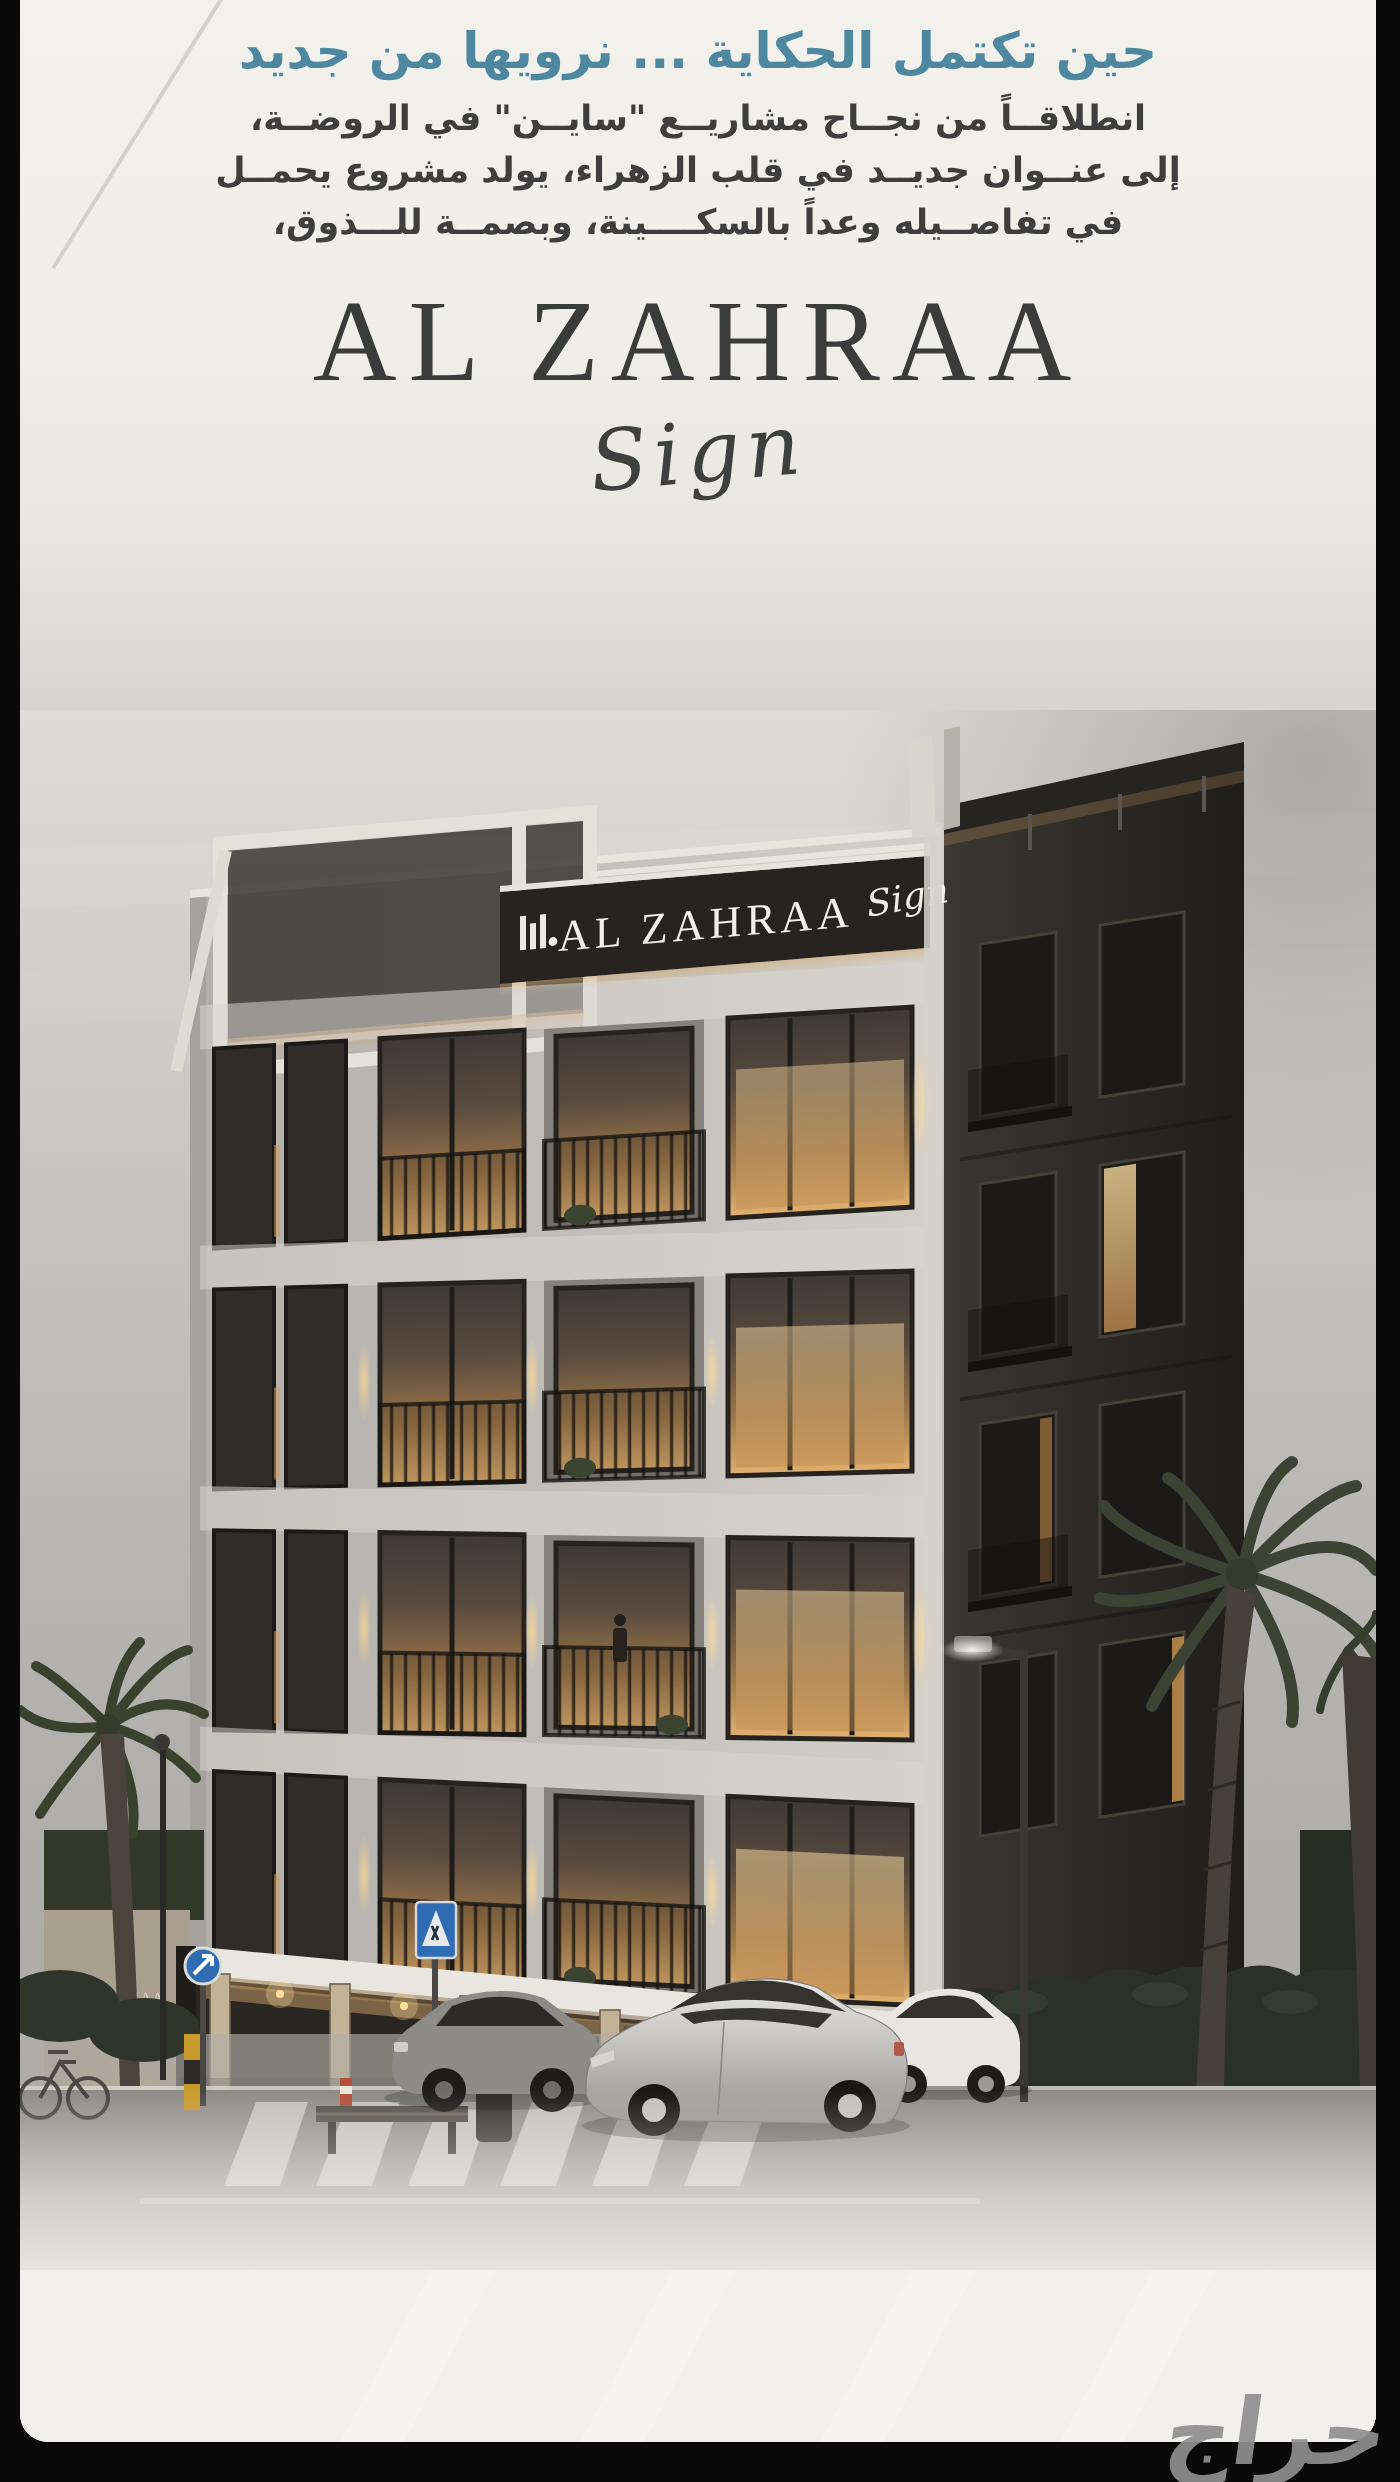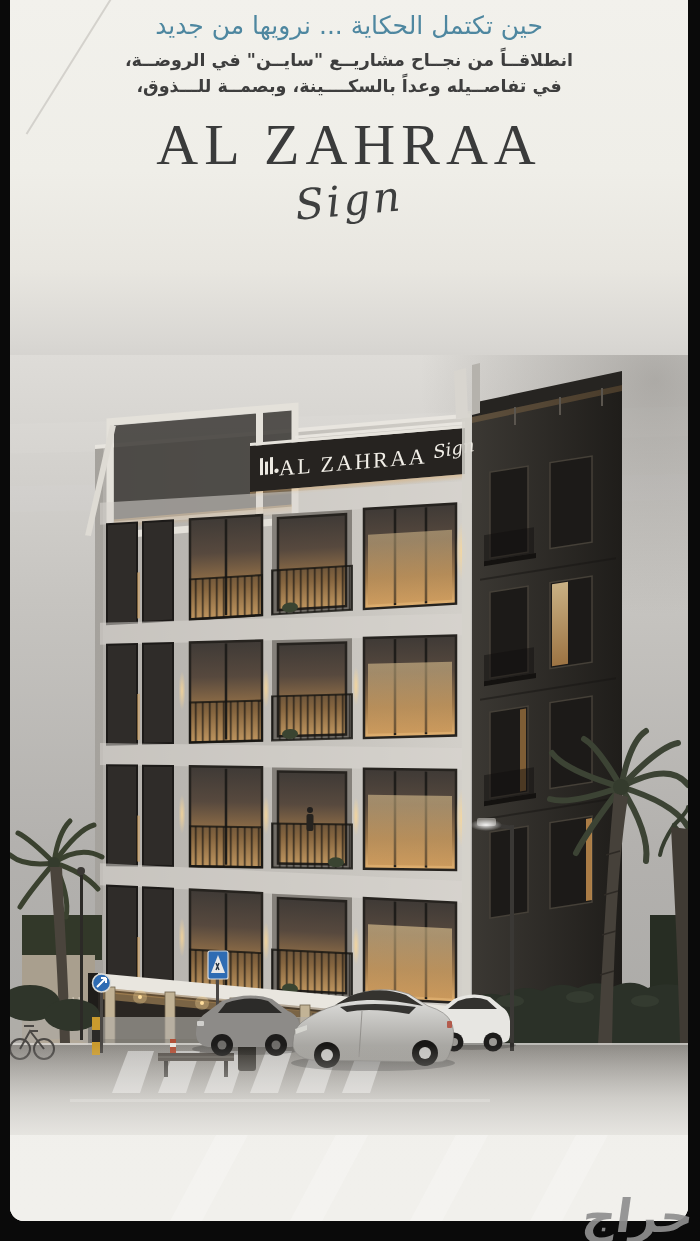--- a/index.html
+++ b/index.html
@@ -14,21 +14,21 @@
     background:linear-gradient(180deg,
       #f2f1ec 0%, #efeee8 14%, #e8e6e0 22%, #d9d7d3 28%,
       #c5c3c0 35%, #b8b6b3 44%, #b0aeab 56%, #acaaa8 64%, #aaa8a6 100%);
   }
   .deco-line{
     position:absolute;left:58px;top:-14px;width:1.5px;height:160px;
     background:#c9c7c1;opacity:.75;transform:rotate(32deg);
   }
   .content{position:absolute;top:0;left:0;right:0;text-align:center;}
   .headline{
-    margin-top:11px;font-size:25px;font-weight:400;color:#4e87a0;
+    margin-top:11px;font-size:25px;font-weight:700;color:#4e87a0;
     direction:rtl;letter-spacing:0;
   }
   .paragraph{margin-top:7px;direction:rtl;}
   .paragraph .pline{
     font-size:17.5px;line-height:26px;font-weight:700;color:#3e3e3e;
   }
   .brand-name{
     margin-top:17px;
     font-family:"Liberation Serif", serif;font-weight:400;
     font-size:58px;letter-spacing:6px;color:#3a3b3b;line-height:1;
@@ -59,20 +59,21 @@
 </head>
 <body>
 
 <div class="poster">
   <div class="deco-line"></div>
 
   <div class="content">
     <div class="headline" dir="rtl">حين تكتمل الحكاية ... نرويها من جديد</div>
     <div class="paragraph">
       <div class="pline" dir="rtl">انطلاقــاً من نجــاح مشاريــع "سايــن" في الروضــة،</div>
+      <div class="pline" dir="rtl">إلى عنــوان جديــد في قلب الزهراء، يولد مشروع يحمــل</div>
       <div class="pline" dir="rtl">في تفاصــيله وعداً بالسكــــينة، وبصمــة للـــذوق،</div>
     </div>
     <div class="brand-name">AL ZAHRAA</div>
     <div class="brand-script"><span class="tilt">Sign</span></div>
   </div>
 
   <svg class="scene" viewBox="0 0 678 866" xmlns="http://www.w3.org/2000/svg">
     <defs>
       <linearGradient id="skyG" x1="0" y1="0" x2="0" y2="1">
         <stop offset="0" stop-color="#dedcd8"></stop>

